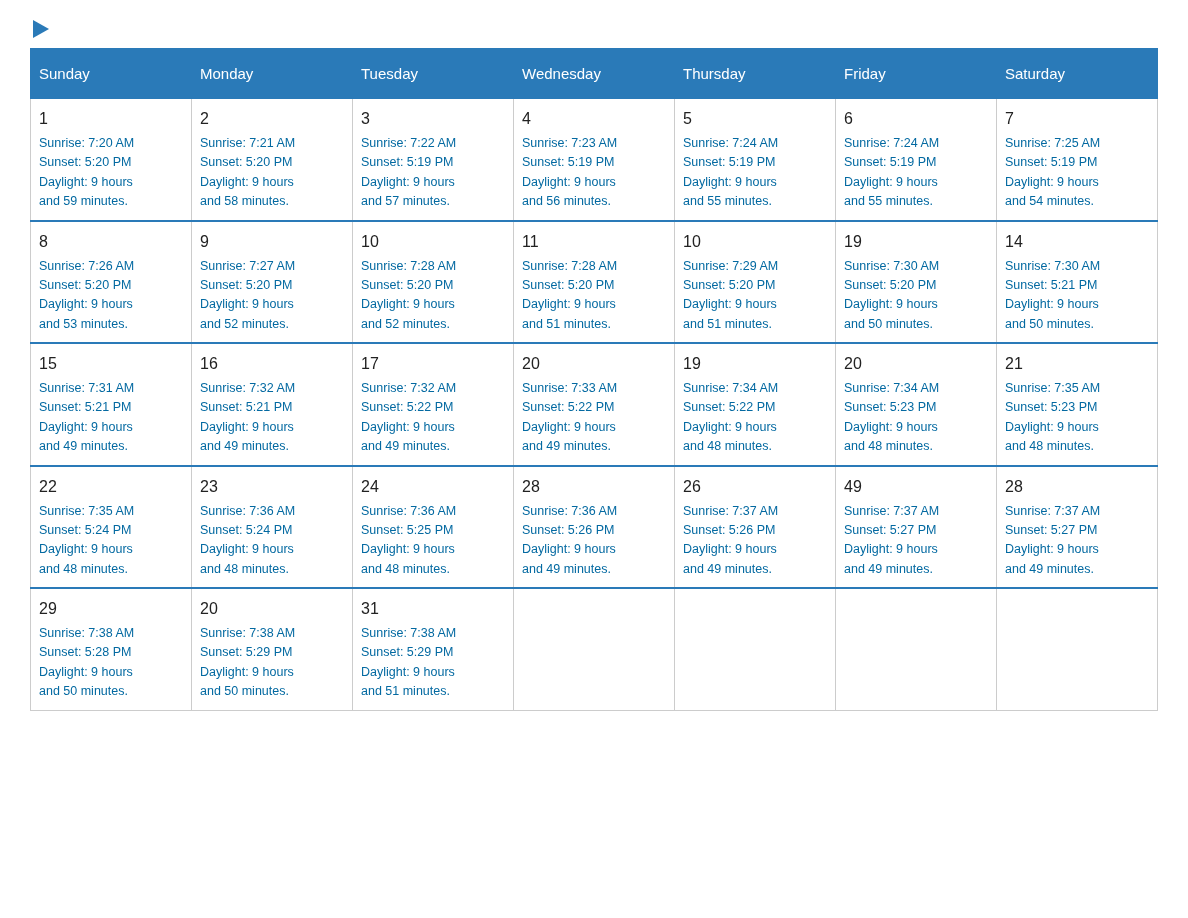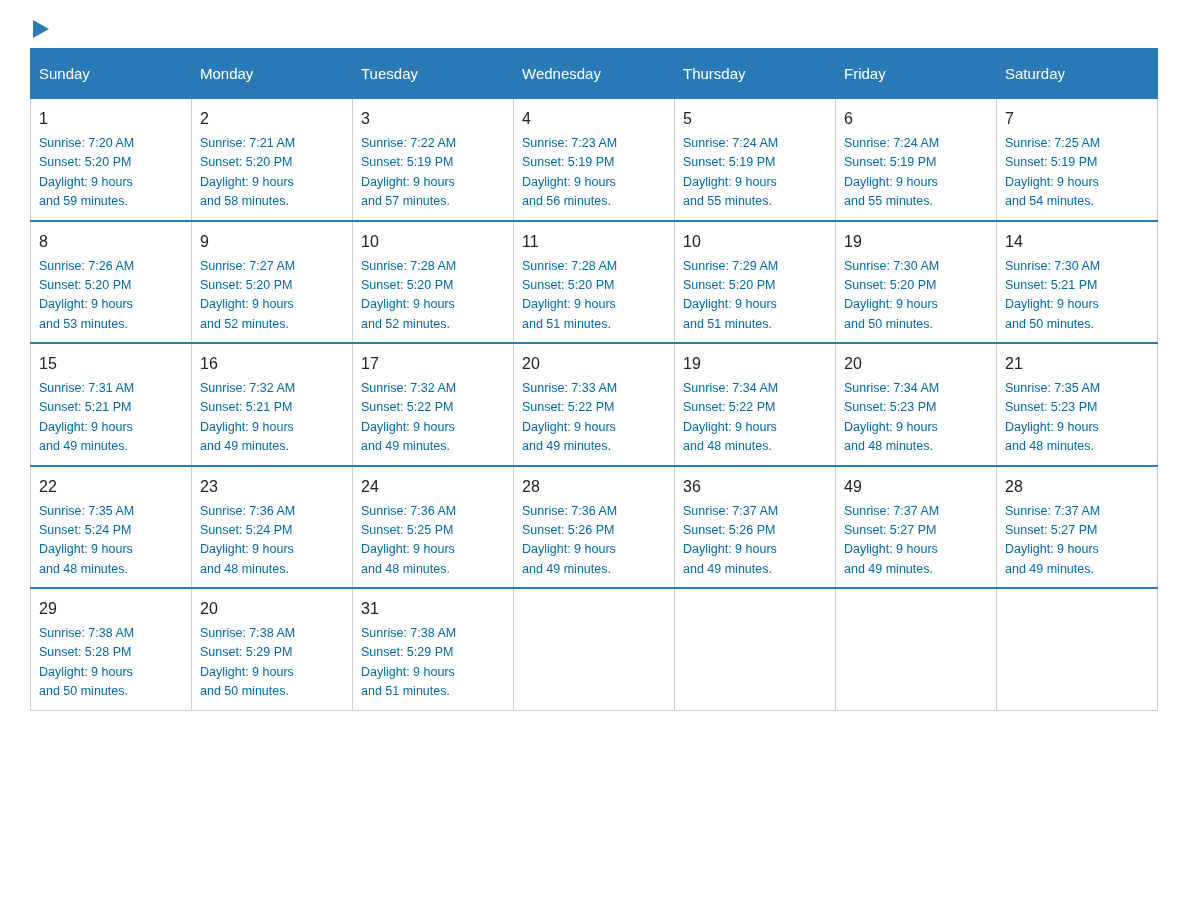--- a/index.html
+++ b/index.html
@@ -158,21 +158,21 @@
         <td><span class="day-number">20</span><span class="day-info">Sunrise: 7:33 AM<br>Sunset: 5:22 PM<br>Daylight: 9 hours<br>and 49 minutes.</span></td>
         <td><span class="day-number">19</span><span class="day-info">Sunrise: 7:34 AM<br>Sunset: 5:22 PM<br>Daylight: 9 hours<br>and 48 minutes.</span></td>
         <td><span class="day-number">20</span><span class="day-info">Sunrise: 7:34 AM<br>Sunset: 5:23 PM<br>Daylight: 9 hours<br>and 48 minutes.</span></td>
         <td><span class="day-number">21</span><span class="day-info">Sunrise: 7:35 AM<br>Sunset: 5:23 PM<br>Daylight: 9 hours<br>and 48 minutes.</span></td>
       </tr>
       <tr>
         <td><span class="day-number">22</span><span class="day-info">Sunrise: 7:35 AM<br>Sunset: 5:24 PM<br>Daylight: 9 hours<br>and 48 minutes.</span></td>
         <td><span class="day-number">23</span><span class="day-info">Sunrise: 7:36 AM<br>Sunset: 5:24 PM<br>Daylight: 9 hours<br>and 48 minutes.</span></td>
         <td><span class="day-number">24</span><span class="day-info">Sunrise: 7:36 AM<br>Sunset: 5:25 PM<br>Daylight: 9 hours<br>and 48 minutes.</span></td>
         <td><span class="day-number">28</span><span class="day-info">Sunrise: 7:36 AM<br>Sunset: 5:26 PM<br>Daylight: 9 hours<br>and 49 minutes.</span></td>
-        <td><span class="day-number">36</span><span class="day-info">Sunrise: 7:37 AM<br>Sunset: 5:26 PM<br>Daylight: 9 hours<br>and 49 minutes.</span></td>
+        <td><span class="day-number">26</span><span class="day-info">Sunrise: 7:37 AM<br>Sunset: 5:26 PM<br>Daylight: 9 hours<br>and 49 minutes.</span></td>
         <td><span class="day-number">49</span><span class="day-info">Sunrise: 7:37 AM<br>Sunset: 5:27 PM<br>Daylight: 9 hours<br>and 49 minutes.</span></td>
         <td><span class="day-number">28</span><span class="day-info">Sunrise: 7:37 AM<br>Sunset: 5:27 PM<br>Daylight: 9 hours<br>and 49 minutes.</span></td>
       </tr>
       <tr>
         <td><span class="day-number">29</span><span class="day-info">Sunrise: 7:38 AM<br>Sunset: 5:28 PM<br>Daylight: 9 hours<br>and 50 minutes.</span></td>
         <td><span class="day-number">20</span><span class="day-info">Sunrise: 7:38 AM<br>Sunset: 5:29 PM<br>Daylight: 9 hours<br>and 50 minutes.</span></td>
         <td><span class="day-number">31</span><span class="day-info">Sunrise: 7:38 AM<br>Sunset: 5:29 PM<br>Daylight: 9 hours<br>and 51 minutes.</span></td>
         <td class="empty-cell"></td>
         <td class="empty-cell"></td>
         <td class="empty-cell"></td>

